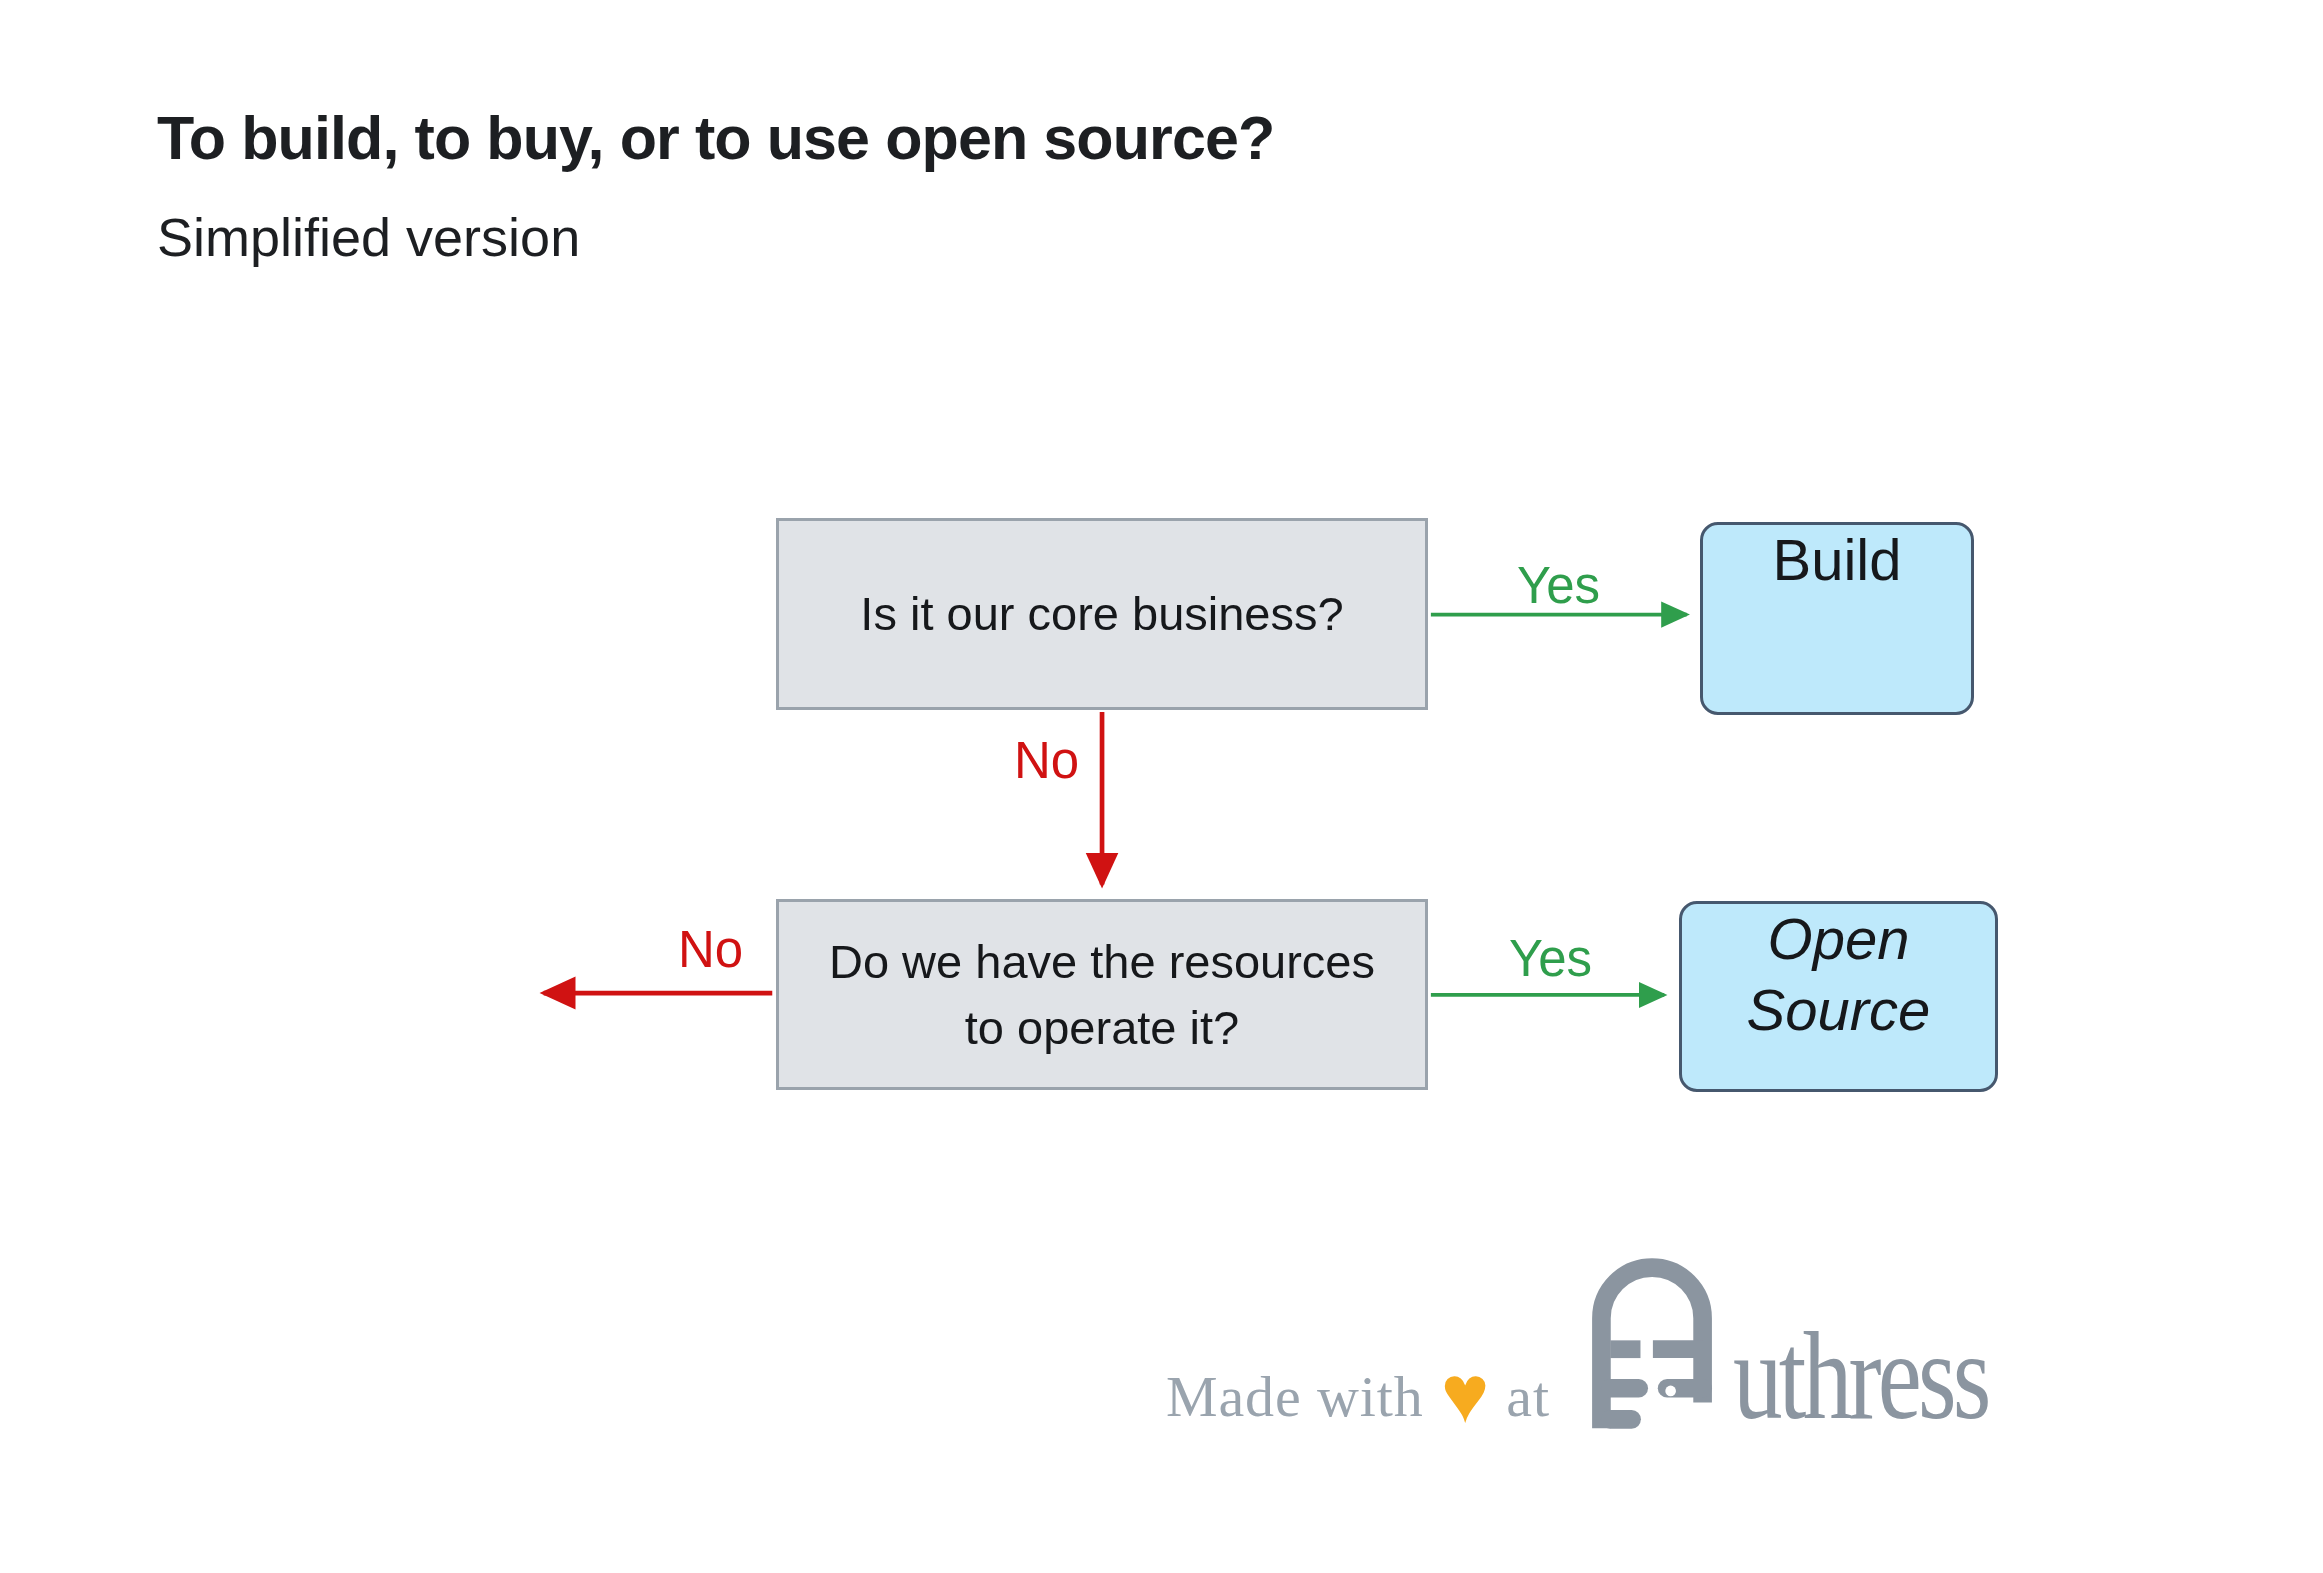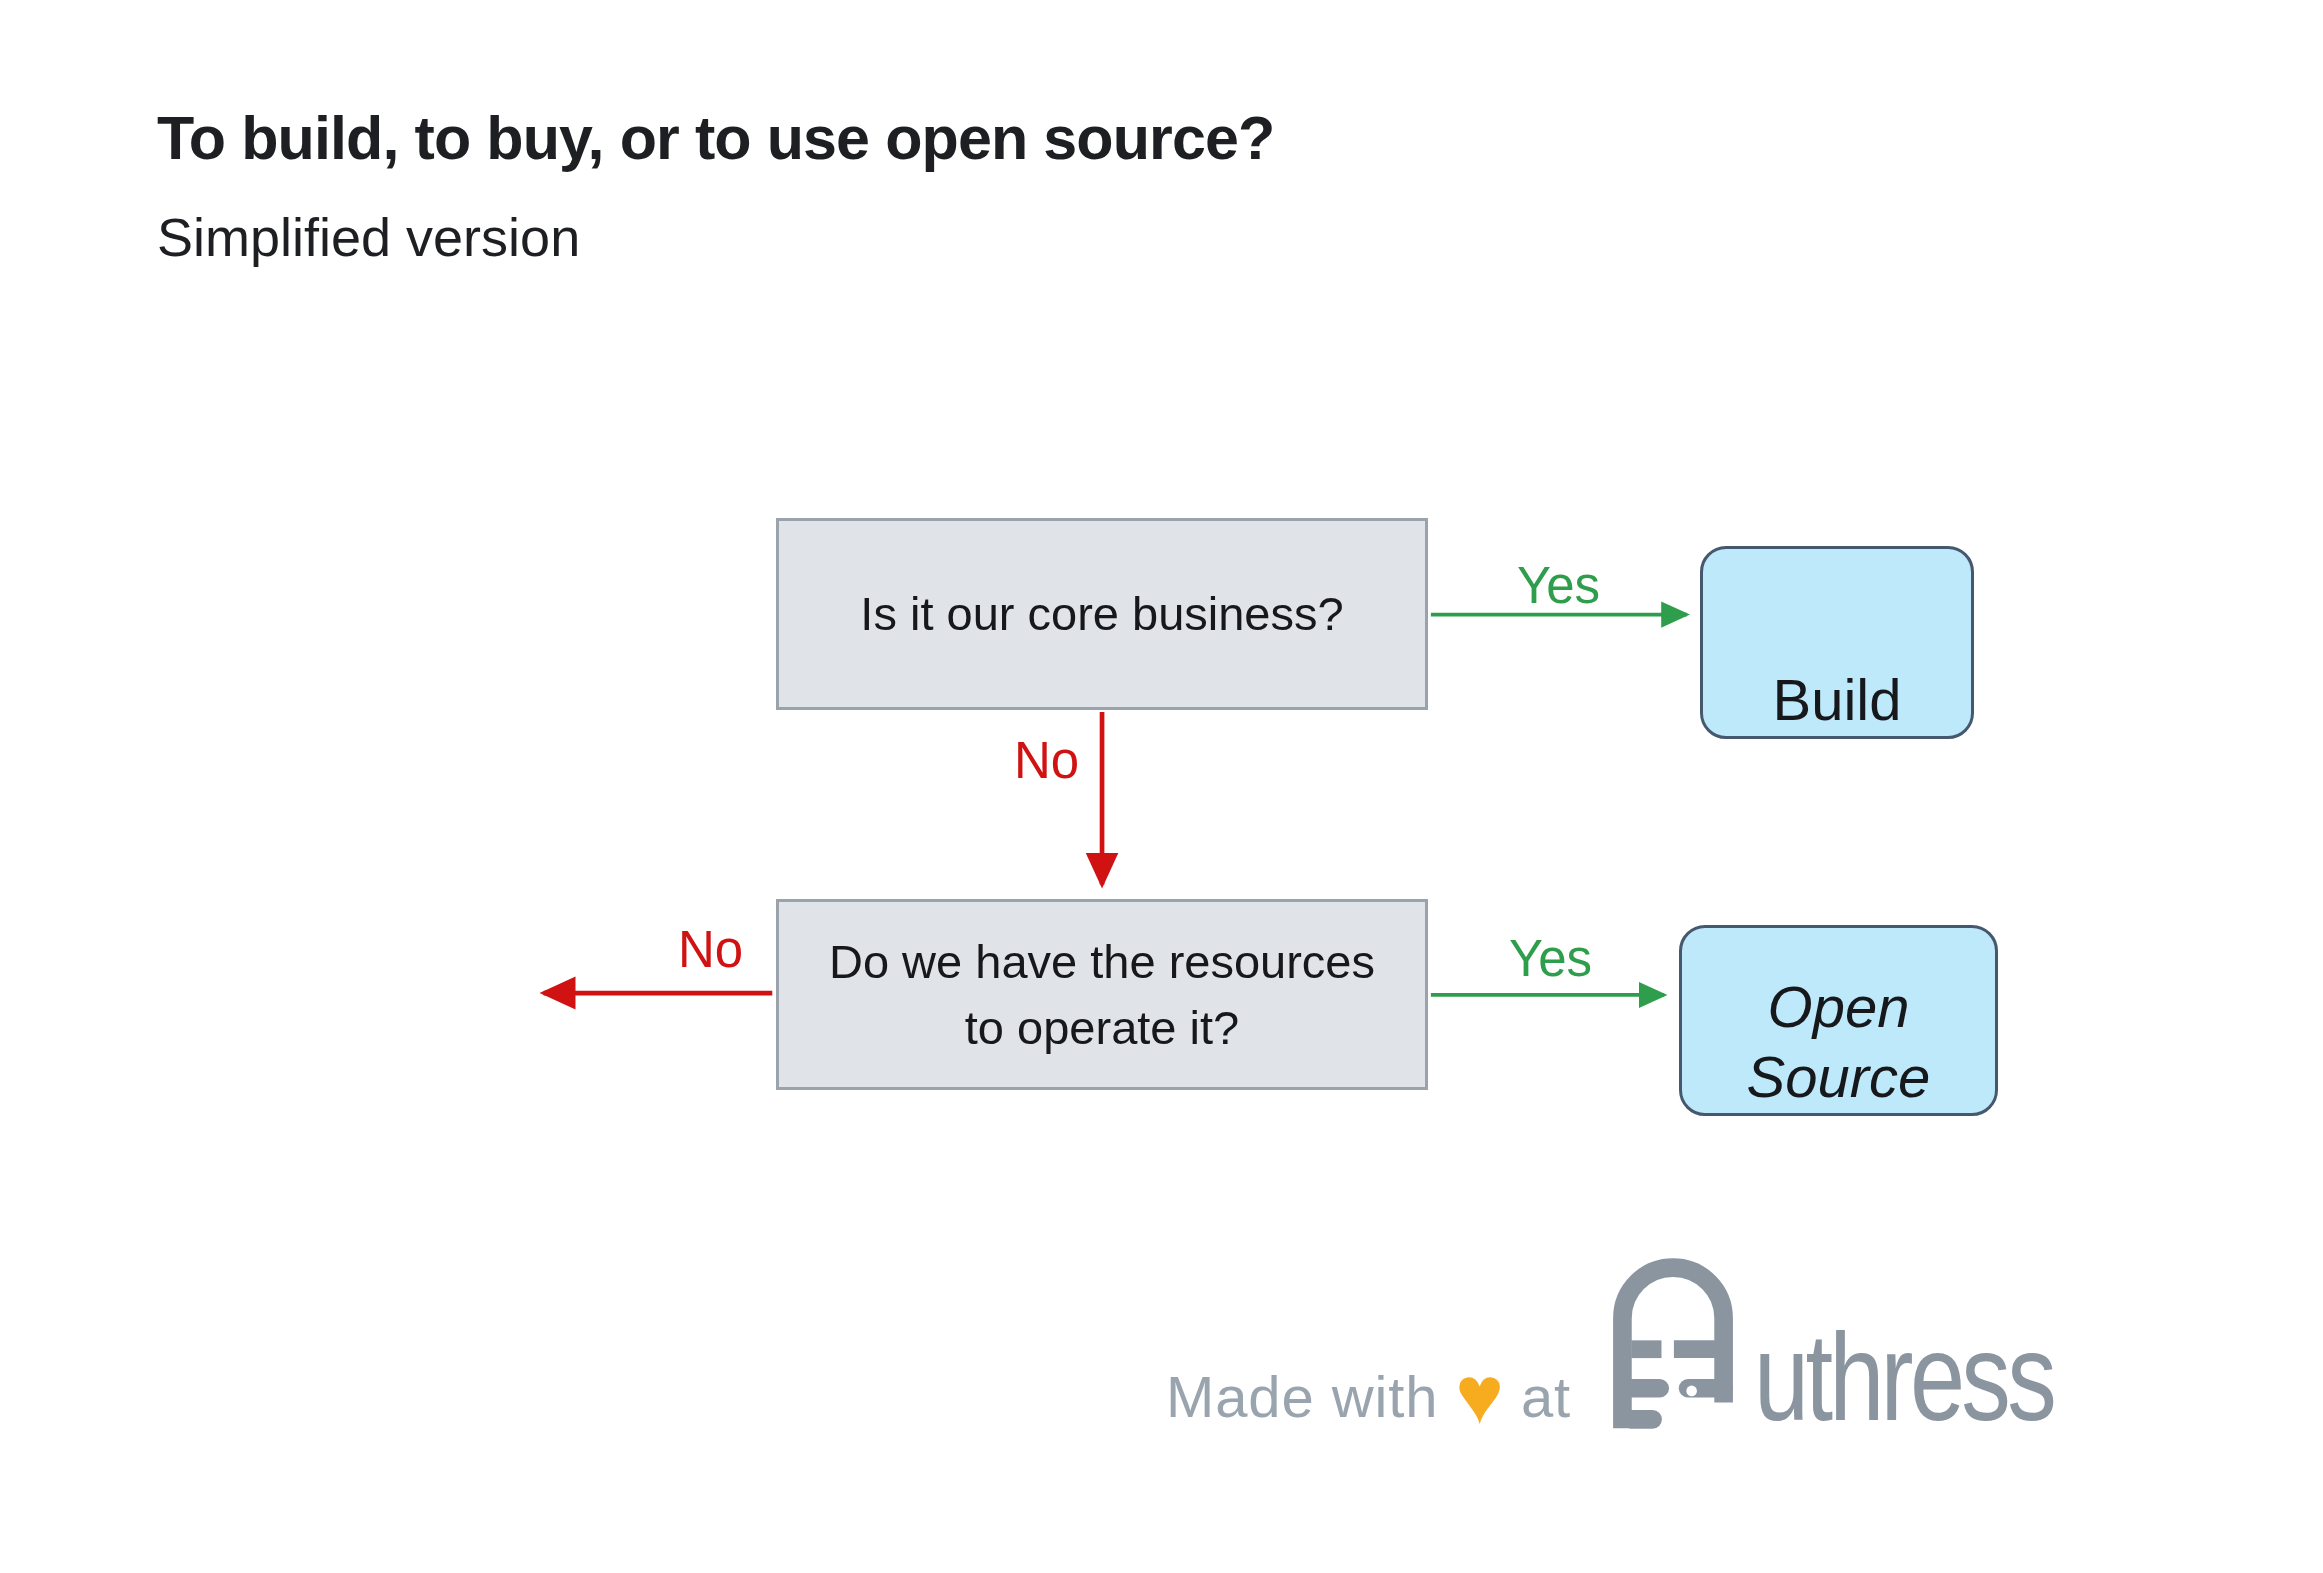--- a/index.html
+++ b/index.html
@@ -35,43 +35,43 @@
     font-size:47px;color:var(--c-text,#16181b);line-height:1.4;
   }
   .qbox b{font-weight:400;}
   #q1{left:776px;top:518px;width:652px;height:192px;}
   #q2{left:776px;top:899px;width:652px;height:191px;}
   
   .node{
     position:absolute;box-sizing:border-box;
     background:var(--c-node-fill,#bee9fb);
     border:3.7px solid var(--c-node-border,#46586e);
-    border-radius:26px;
-    display:flex;flex-direction:column;align-items:center;justify-content:flex-end;
+    border-radius:18px;
+    display:flex;flex-direction:column;align-items:center;justify-content:flex-start;
     text-align:center;
-    font-size:58px;color:var(--c-text,#16181b);line-height:1.22;margin-top:24px;
+    font-size:58px;color:var(--c-text,#16181b);line-height:1.22;
   }
   #node-build{left:1700px;top:522px;width:274px;height:193px;}
   #node-buy{left:260px;top:902px;width:265px;height:192px;}
   #node-os{left:1679px;top:901px;width:319px;height:191px;font-style:italic;}
   
   .edge-label{
     position:absolute;width:103px;text-align:center;
     font-size:51px;line-height:1;
   }
   .edge-label.green{color:var(--c-green,#2f9e4c);}
   .edge-label.red{color:var(--c-red,#d01212);}
   #lbl-yes1{left:1507px;top:560px;}
   #lbl-no1{left:995px;top:735px;}
   #lbl-no2{left:659px;top:924px;}
   #lbl-yes2{left:1499px;top:933px;}
   
   .footer{
     position:absolute;left:1166px;top:1255px;height:184px;
-    display:flex;align-items:flex-end;gap:15px;
+    display:flex;align-items:flex-end;gap:15px;font-family:Liberation Serif, serif;
   }
   .ft-text{
     font-size:58px;line-height:1;letter-spacing:0.9px;
     color:var(--c-footer-gray,#9aa4ae);
     margin-bottom:13px;
   }
   .heart{
     font-size:82px;line-height:0.85;
     color:var(--c-heart,#f7ab1f);
     margin:0 1.9px 9.4px 1.9px;

